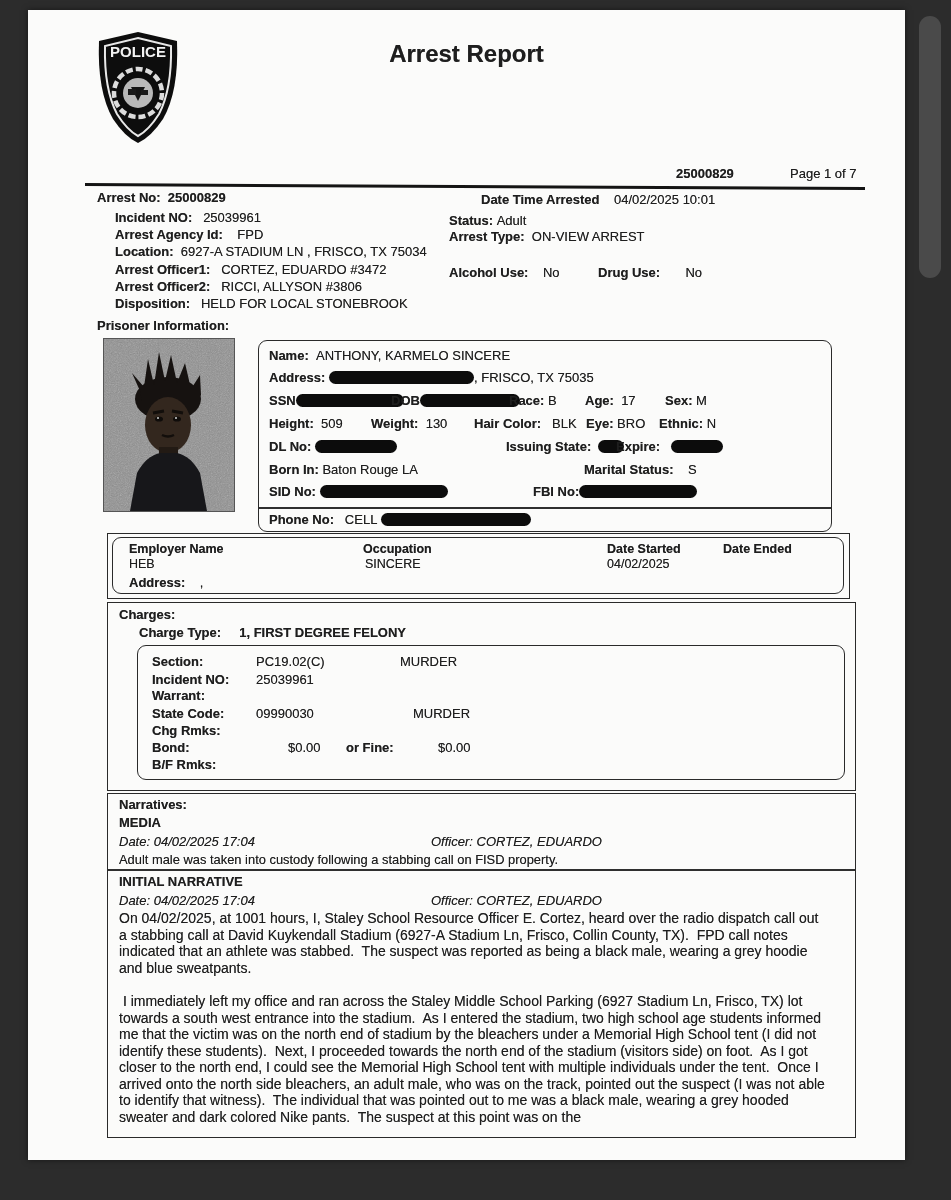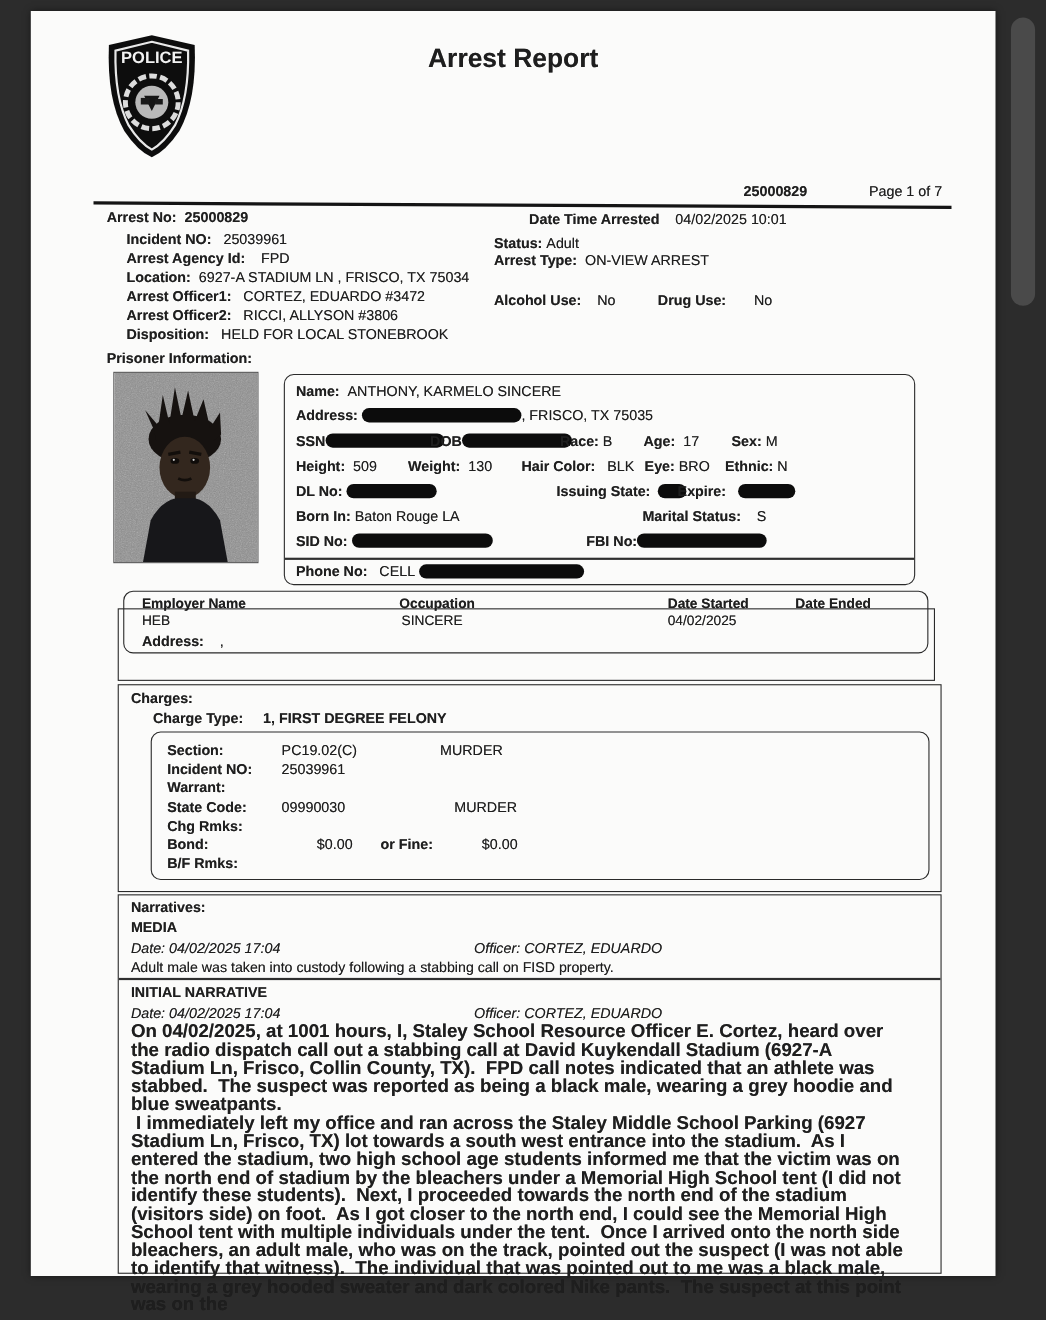--- a/index.html
+++ b/index.html
@@ -14,27 +14,27 @@
     background:#fbfbfa;color:#1e1e1e;
     box-shadow:0 0 6px rgba(0,0,0,.5);
   }
   .r{position:absolute;white-space:nowrap;font-size:13px;line-height:15px;}
   .b{font-weight:700;}
   .i{font-style:italic;}
   .sm{font-size:12.5px;}
   .scan{text-shadow:0 0 .4px rgba(20,20,20,.6);}
   .redact{display:inline-block;background:#0c0c0c;border-radius:7px;height:13px;vertical-align:-2px;}
   .rule{position:absolute;background:#141414;}
-  .box{position:absolute;border:1.6px solid #2a2a2a;margin-top:20px;}
+  .box{position:absolute;border:1.6px solid #2a2a2a;}
   .rbox{position:absolute;border:1.7px solid #2a2a2a;border-radius:9px;}
   .hdr-center{position:absolute;left:0;top:0;width:100%;text-align:center;}
   .scroll-thumb{position:absolute;left:919px;top:16px;width:22px;height:262px;border-radius:11px;background:#4a4a4a;}
   .photo{position:absolute;left:75px;top:328px;width:130px;height:172px;border:1px solid #555;}
   .badge{position:absolute;left:64px;top:19px;width:92px;height:118px;}
-  .narr-body{white-space:pre-wrap;font-size:17px;line-height:16.5px;font-weight:bold;}
+  .narr-body{white-space:pre-wrap;font-size:14px;line-height:16.5px;}
   .divline{position:absolute;background:#2f2f2f;height:1.6px;}
 </style>
 </head>
 <body>
 
 <div style="position:absolute;inset:0;">
   <div class="scroll-thumb"></div>
 
   <div class="page scan">
 

